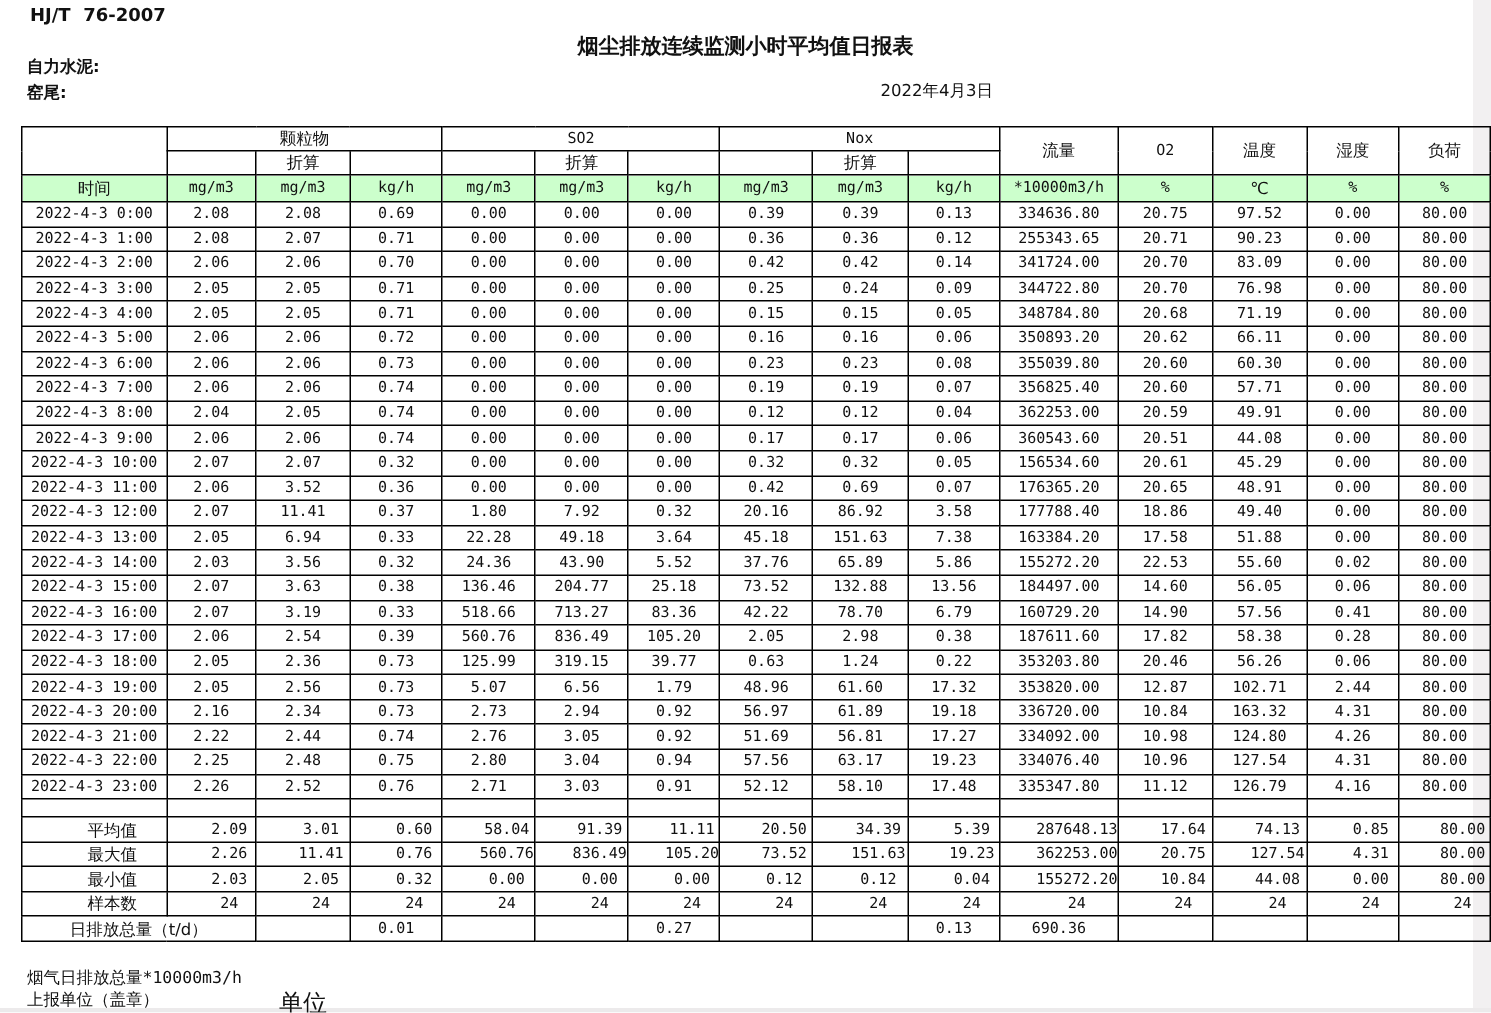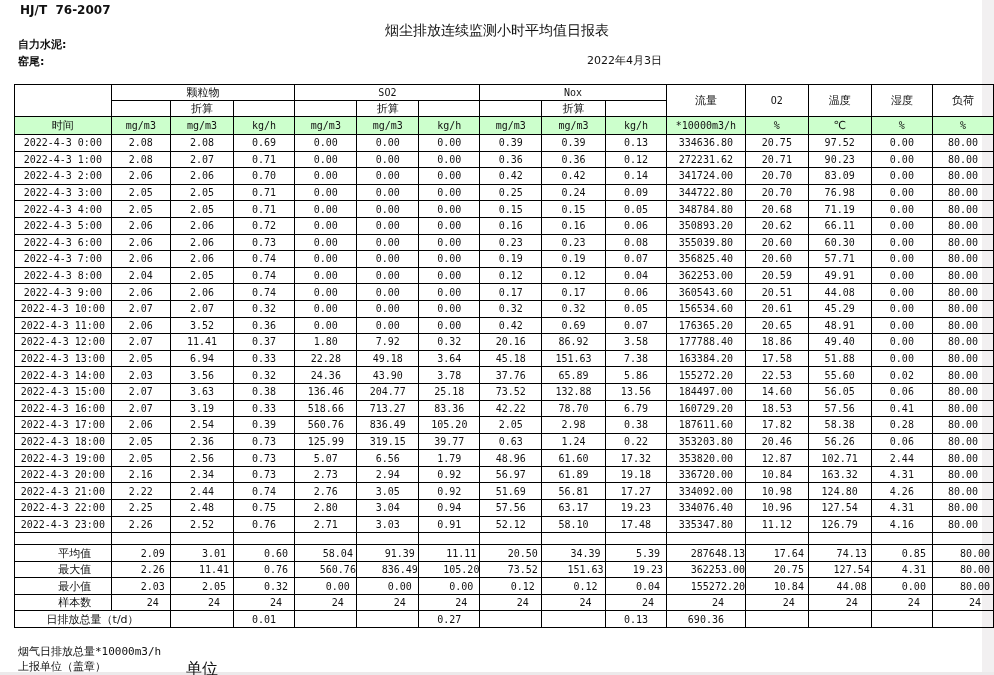--- a/index.html
+++ b/index.html
@@ -3,21 +3,21 @@
 <meta charset="utf-8">
 <style>
   html,body{margin:0;padding:0;}
   body{
     width:994px;height:675px;position:relative;overflow:hidden;
     background:#ffffff;color:#111;
     font-family:"DejaVu Sans","Liberation Sans",sans-serif;
   }
   .abs{position:absolute;}
   .std-code{left:20px;top:3px;font-size:12px;font-weight:bold;white-space:pre;}
-  .doc-title{left:0;top:22px;width:994px;text-align:center;font-size:14px;font-weight:normal;}
+  .doc-title{left:0;top:22px;width:994px;text-align:center;font-size:14px;font-weight:bold;}
   .company{left:18px;top:37px;font-size:11px;font-weight:bold;}
   .station{left:18px;top:54px;font-size:11px;font-weight:bold;}
   .doc-date{left:587px;top:53px;font-size:11px;}
   .right-strip{left:982px;top:0;width:12px;height:675px;background:#f2f0f1;}
   .bottom-strip{left:0;top:672px;width:994px;height:3px;background:#eceaeb;}
 
   table.report{
     position:absolute;left:14px;top:84px;
     border-collapse:collapse;table-layout:fixed;
   }
@@ -133,21 +133,21 @@
         <td class="num">2022-4-3 1:00</td>
         <td class="num">2.08</td>
         <td class="num">2.07</td>
         <td class="num">0.71</td>
         <td class="num">0.00</td>
         <td class="num">0.00</td>
         <td class="num">0.00</td>
         <td class="num">0.36</td>
         <td class="num">0.36</td>
         <td class="num">0.12</td>
-        <td class="num">272231.62</td>
+        <td class="num">255343.65</td>
         <td class="num">20.71</td>
         <td class="num">90.23</td>
         <td class="num">0.00</td>
         <td class="num">80.00</td>
       </tr>
       <tr>
         <td class="num">2022-4-3 2:00</td>
         <td class="num">2.06</td>
         <td class="num">2.06</td>
         <td class="num">0.70</td>
@@ -350,21 +350,21 @@
         <td class="num">0.00</td>
         <td class="num">80.00</td>
       </tr>
       <tr>
         <td class="num">2022-4-3 14:00</td>
         <td class="num">2.03</td>
         <td class="num">3.56</td>
         <td class="num">0.32</td>
         <td class="num">24.36</td>
         <td class="num">43.90</td>
-        <td class="num">3.78</td>
+        <td class="num">5.52</td>
         <td class="num">37.76</td>
         <td class="num">65.89</td>
         <td class="num">5.86</td>
         <td class="num">155272.20</td>
         <td class="num">22.53</td>
         <td class="num">55.60</td>
         <td class="num">0.02</td>
         <td class="num">80.00</td>
       </tr>
       <tr>
@@ -389,21 +389,21 @@
         <td class="num">2.07</td>
         <td class="num">3.19</td>
         <td class="num">0.33</td>
         <td class="num">518.66</td>
         <td class="num">713.27</td>
         <td class="num">83.36</td>
         <td class="num">42.22</td>
         <td class="num">78.70</td>
         <td class="num">6.79</td>
         <td class="num">160729.20</td>
-        <td class="num">18.53</td>
+        <td class="num">14.90</td>
         <td class="num">57.56</td>
         <td class="num">0.41</td>
         <td class="num">80.00</td>
       </tr>
       <tr>
         <td class="num">2022-4-3 17:00</td>
         <td class="num">2.06</td>
         <td class="num">2.54</td>
         <td class="num">0.39</td>
         <td class="num">560.76</td>

